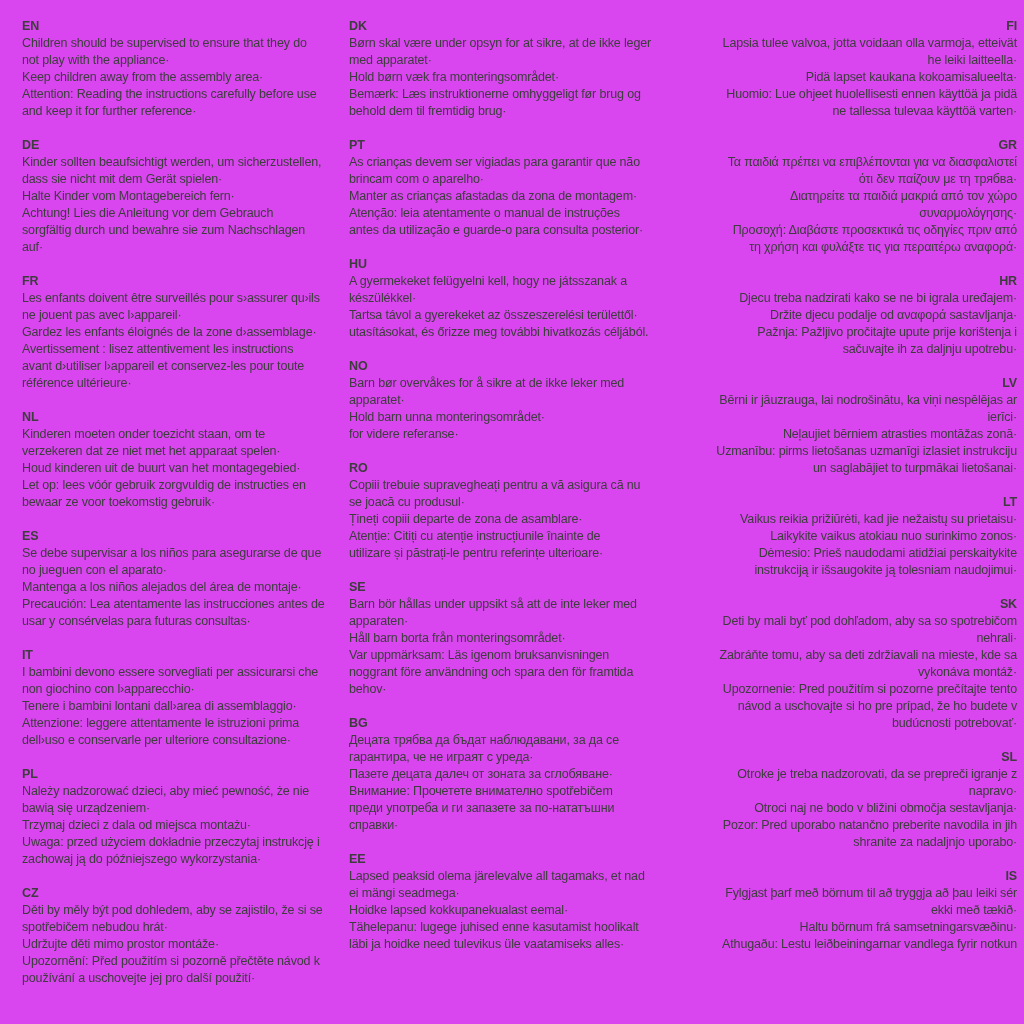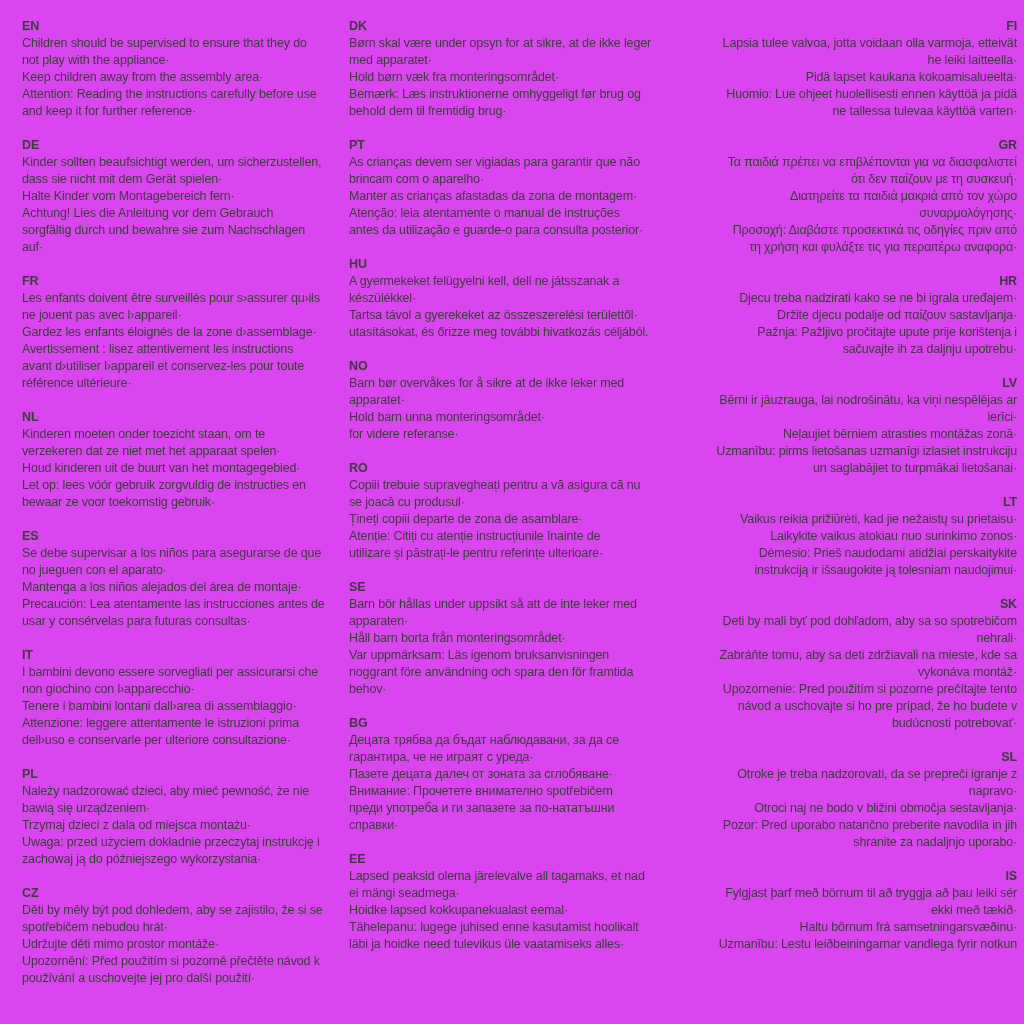--- a/index.html
+++ b/index.html
@@ -124,21 +124,21 @@
       <section class="lang-section">
         <div class="lang-code">PT</div>
         <div class="text-line">As crianças devem ser vigiadas para garantir que não</div>
         <div class="text-line">brincam com o aparelho·</div>
         <div class="text-line">Manter as crianças afastadas da zona de montagem·</div>
         <div class="text-line">Atenção: leia atentamente o manual de instruções</div>
         <div class="text-line">antes da utilização e guarde-o para consulta posterior·</div>
       </section>
       <section class="lang-section">
         <div class="lang-code">HU</div>
-        <div class="text-line">A gyermekeket felügyelni kell, dell ne játsszanak a</div>
+        <div class="text-line">A gyermekeket felügyelni kell, hogy ne játsszanak a</div>
         <div class="text-line">készülékkel·</div>
         <div class="text-line">Tartsa távol a gyerekeket az összeszerelési területtől·</div>
         <div class="text-line">utasításokat, és őrizze meg további hivatkozás céljából.</div>
       </section>
       <section class="lang-section">
         <div class="lang-code">NO</div>
         <div class="text-line">Barn bør overvåkes for å sikre at de ikke leker med</div>
         <div class="text-line">apparatet·</div>
         <div class="text-line">Hold barn unna monteringsområdet·</div>
         <div class="text-line">for videre referanse·</div>
@@ -183,30 +183,30 @@
         <div class="lang-code">FI</div>
         <div class="text-line">Lapsia tulee valvoa, jotta voidaan olla varmoja, etteivät</div>
         <div class="text-line">he leiki laitteella·</div>
         <div class="text-line">Pidä lapset kaukana kokoamisalueelta·</div>
         <div class="text-line">Huomio: Lue ohjeet huolellisesti ennen käyttöä ja pidä</div>
         <div class="text-line">ne tallessa tulevaa käyttöä varten·</div>
       </section>
       <section class="lang-section">
         <div class="lang-code">GR</div>
         <div class="text-line">Τα παιδιά πρέπει να επιβλέπονται για να διασφαλιστεί</div>
-        <div class="text-line">ότι δεν παίζουν με τη συσκευή·</div>
+        <div class="text-line">ότι δεν παίζουν με τη трябва·</div>
         <div class="text-line"> Διατηρείτε τα παιδιά μακριά από τον χώρο</div>
         <div class="text-line">συναρμολόγησης·</div>
         <div class="text-line"> Προσοχή: Διαβάστε προσεκτικά τις οδηγίες πριν από</div>
         <div class="text-line">τη χρήση και φυλάξτε τις για περαιτέρω αναφορά·</div>
       </section>
       <section class="lang-section">
         <div class="lang-code">HR</div>
         <div class="text-line">Djecu treba nadzirati kako se ne bi igrala uređajem·</div>
-        <div class="text-line">Držite djecu podalje od παίζουν sastavljanja·</div>
+        <div class="text-line">Držite djecu podalje od αναφορά sastavljanja·</div>
         <div class="text-line">Pažnja: Pažljivo pročitajte upute prije korištenja i</div>
         <div class="text-line">sačuvajte ih za daljnju upotrebu·</div>
       </section>
       <section class="lang-section">
         <div class="lang-code">LV</div>
         <div class="text-line">Bērni ir jāuzrauga, lai nodrošinātu, ka viņi nespēlējas ar</div>
         <div class="text-line">ierīci·</div>
         <div class="text-line">Neļaujiet bērniem atrasties montāžas zonā·</div>
         <div class="text-line">Uzmanību: pirms lietošanas uzmanīgi izlasiet instrukciju</div>
         <div class="text-line">un saglabājiet to turpmākai lietošanai·</div>
@@ -234,16 +234,16 @@
         <div class="text-line">napravo·</div>
         <div class="text-line">Otroci naj ne bodo v bližini območja sestavljanja·</div>
         <div class="text-line">Pozor: Pred uporabo natančno preberite navodila in jih</div>
         <div class="text-line">shranite za nadaljnjo uporabo·</div>
       </section>
       <section class="lang-section">
         <div class="lang-code">IS</div>
         <div class="text-line">Fylgjast þarf með börnum til að tryggja að þau leiki sér</div>
         <div class="text-line">ekki með tækið·</div>
         <div class="text-line">Haltu börnum frá samsetningarsvæðinu·</div>
-        <div class="text-line">Uzmanību: Lestu leiðbeiningarnar vandlega fyrir notkun</div>
+        <div class="text-line">Athugaðu: Lestu leiðbeiningarnar vandlega fyrir notkun</div>
       </section>
     </div>
 </div>
 
 </body></html>

